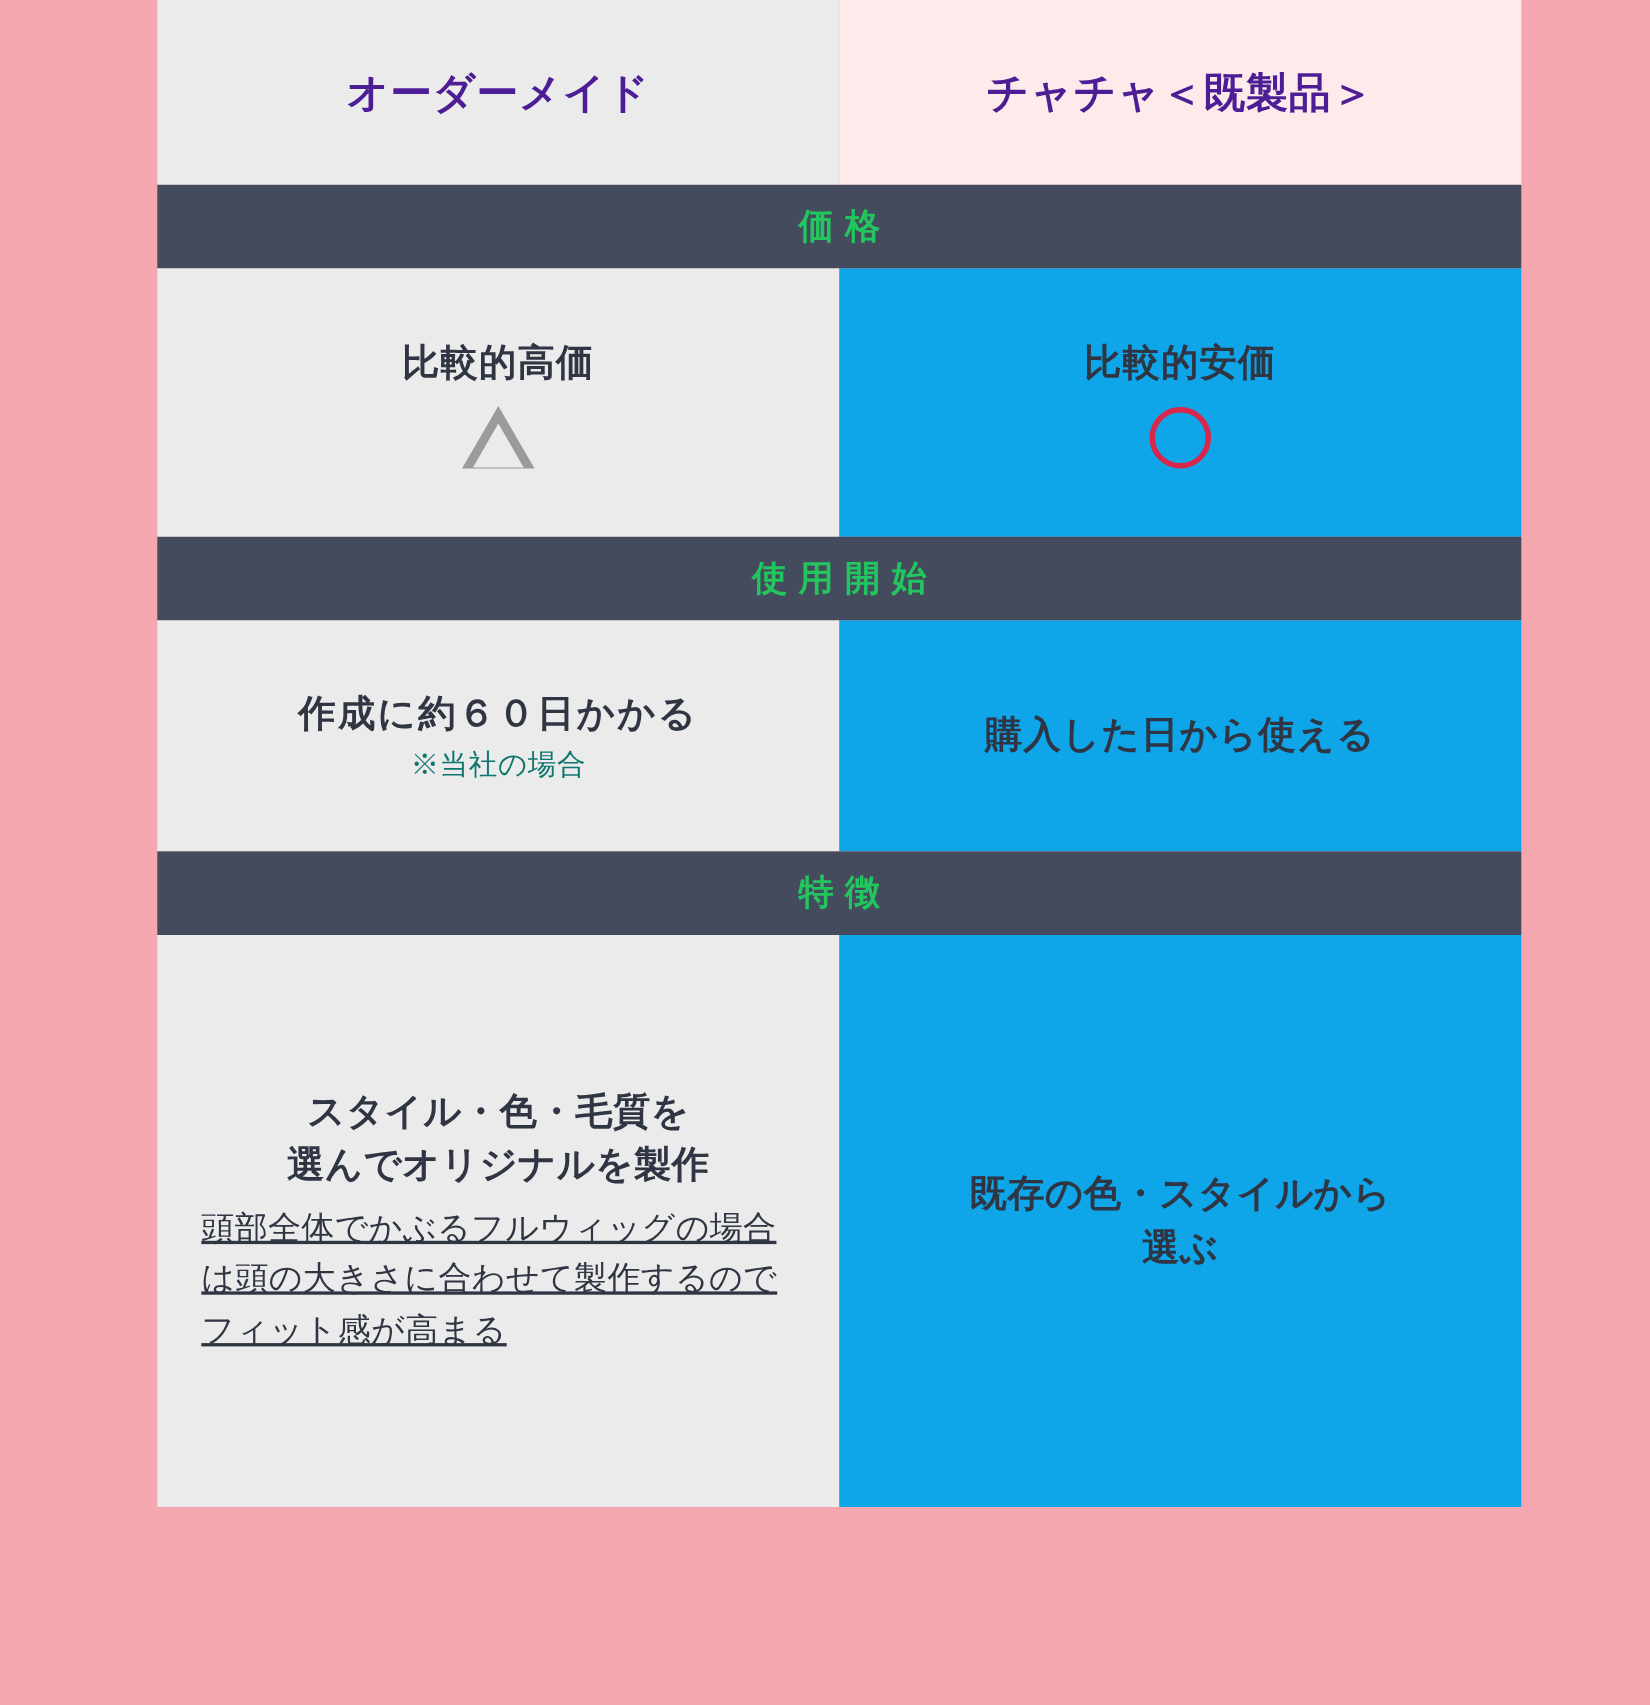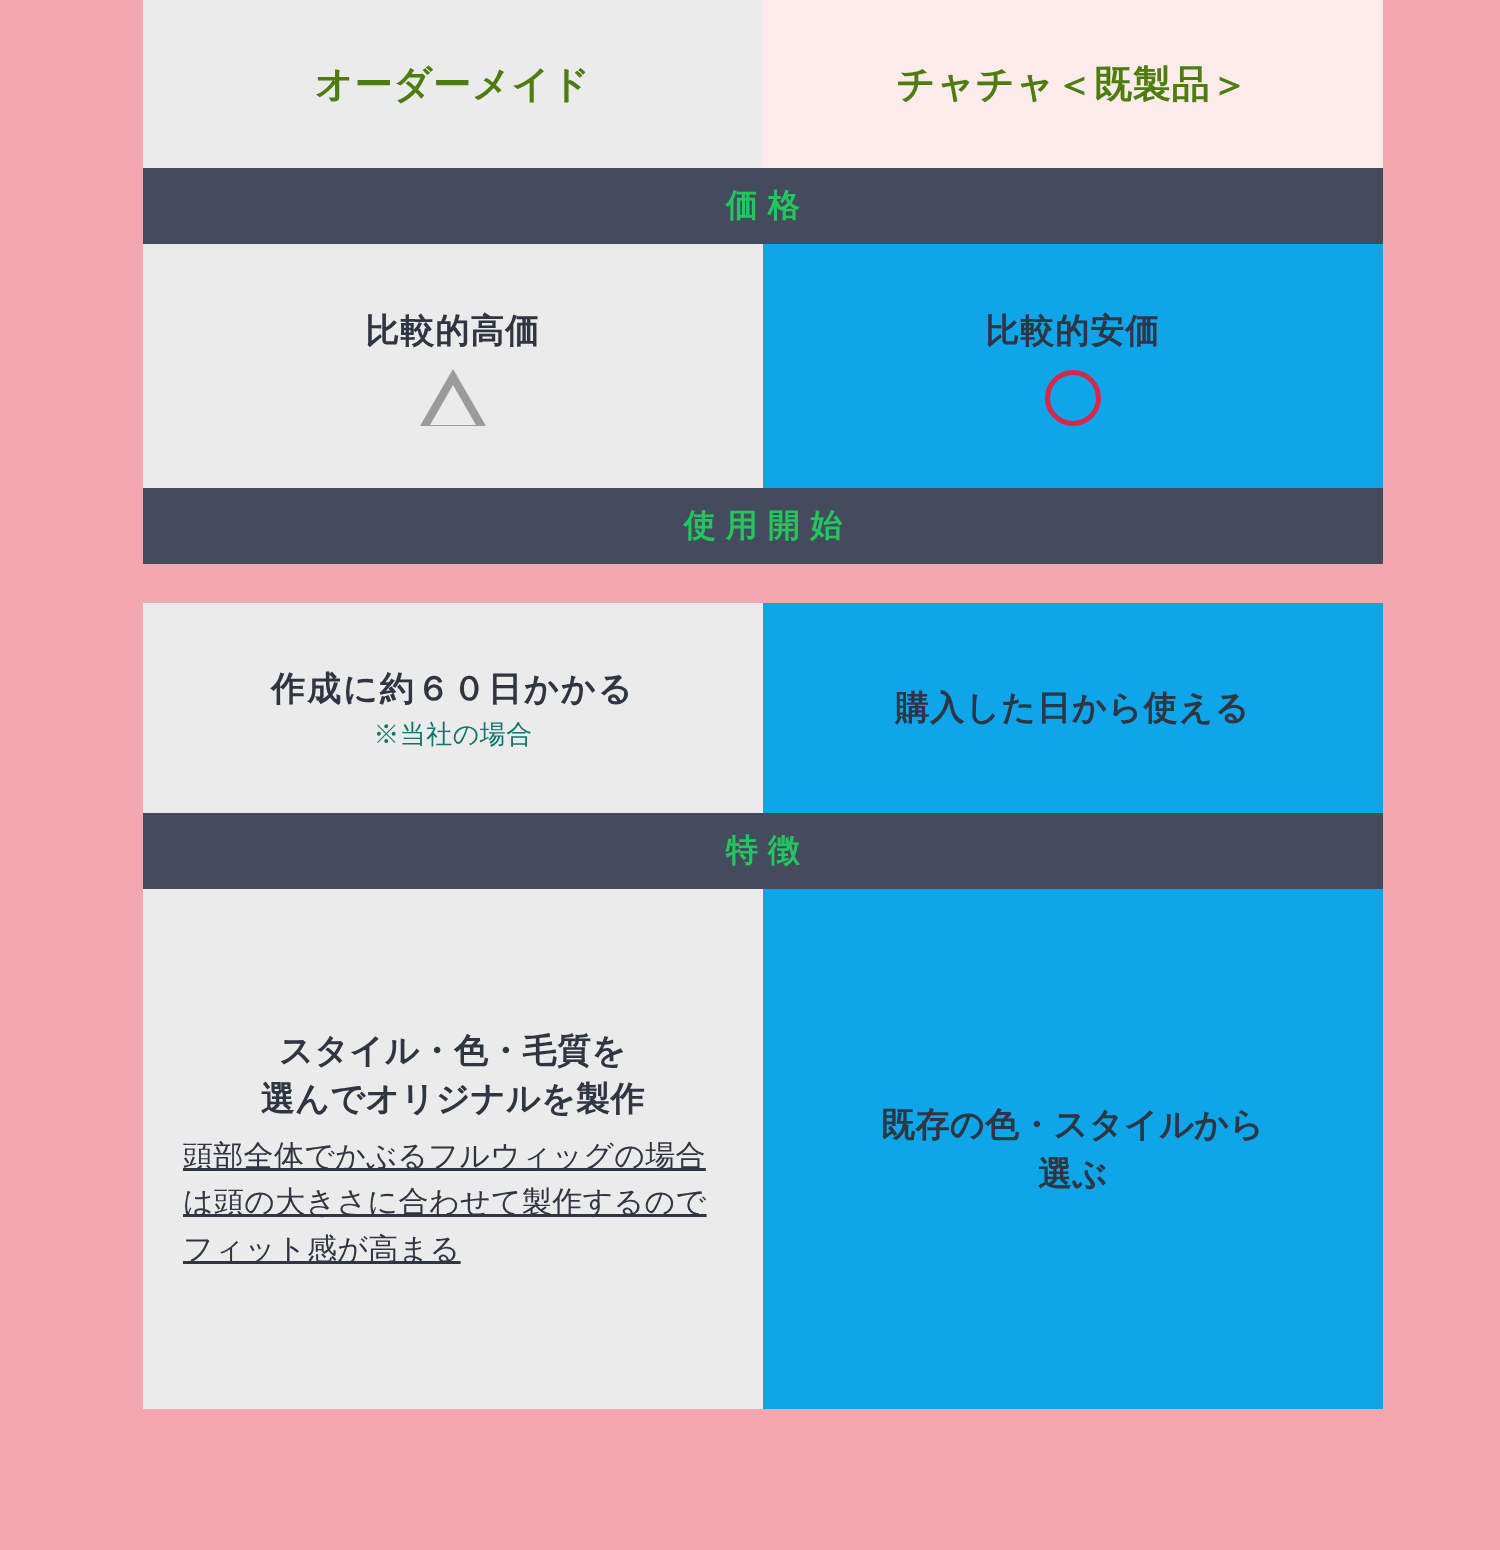--- a/index.html
+++ b/index.html
@@ -30,21 +30,21 @@
     height: 168px;
     flex: 0 0 168px;
   }
   .head-cell {
     width: 50%;
     display: flex;
     align-items: center;
     justify-content: center;
     font-size: 38px;
     font-weight: bold;
-    color: #4d7c0f;
+    color: #4c1d95;
     letter-spacing: 0.02em;
   }
   .head-cell.left  { background: #ebebeb; }
   .head-cell.right { background: #fdeaea; }
 
   
   .band {
     background: #434b5c;
     color: #22c55e;
     height: 76px;
@@ -70,21 +70,21 @@
     align-items: center;
     justify-content: center;
     padding: 18px 30px;
     text-align: center;
     color: #2f3542;
   }
   .cell.left  { background: #ebebeb; }
   .cell.right { background: #0ea5e9; }
 
   .row-price   { height: 244px; flex: 0 0 244px; }
-  .row-start   { height: 210px; flex: 0 0 210px; margin-top: 39px; }
+  .row-start   { height: 210px; flex: 0 0 210px; }
   .row-feature { height: 520px; flex: 0 0 520px; }
 
   .big {
     font-size: 34px;
     font-weight: bold;
     line-height: 1.45;
     letter-spacing: 0.03em;
   }
   .big.spaced { letter-spacing: 0.06em; }
 

